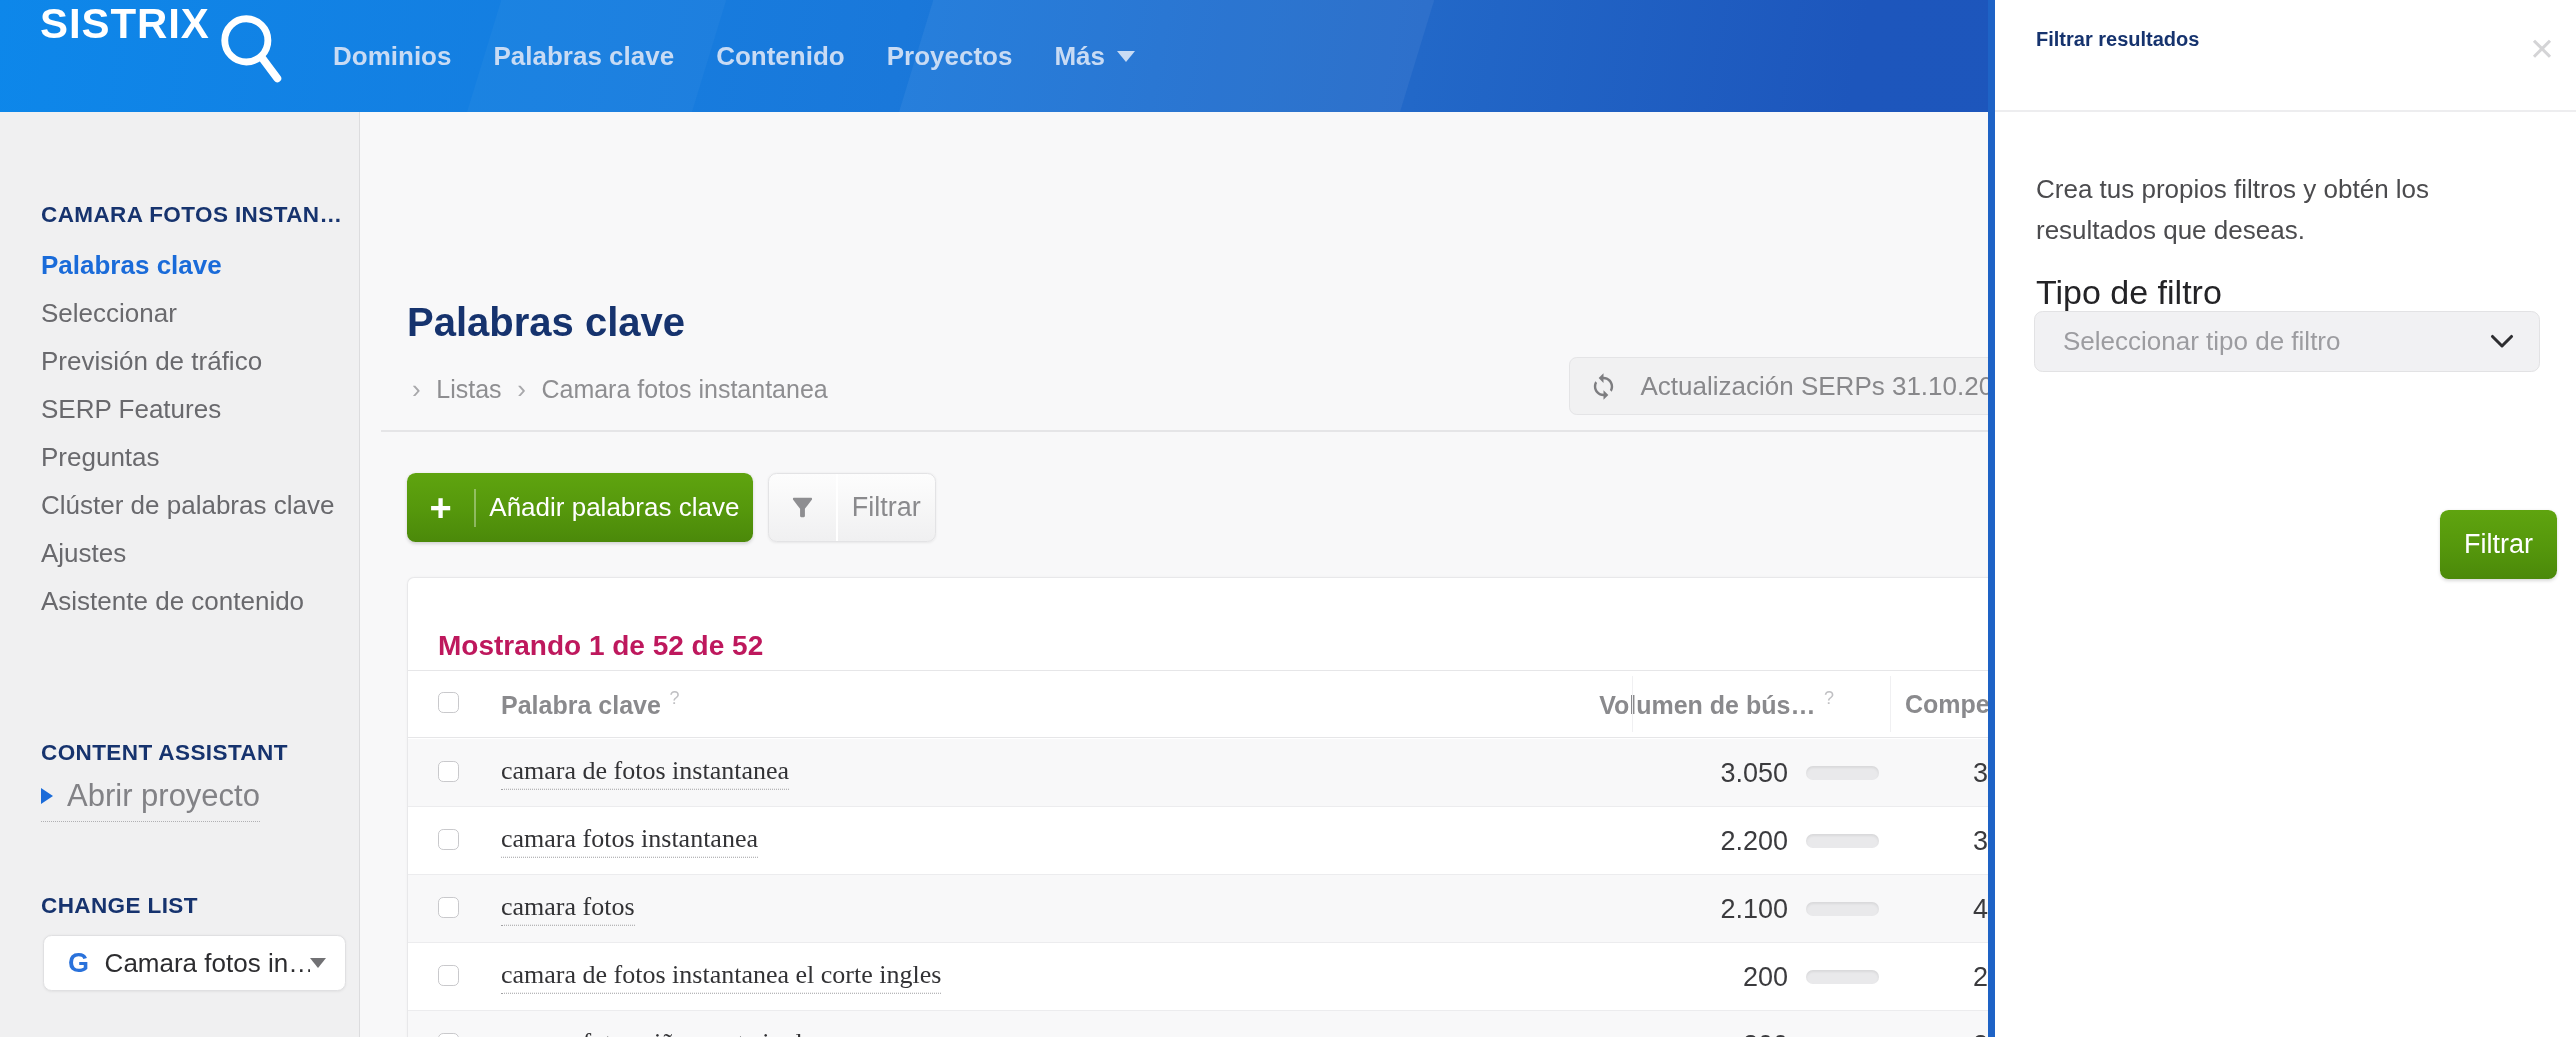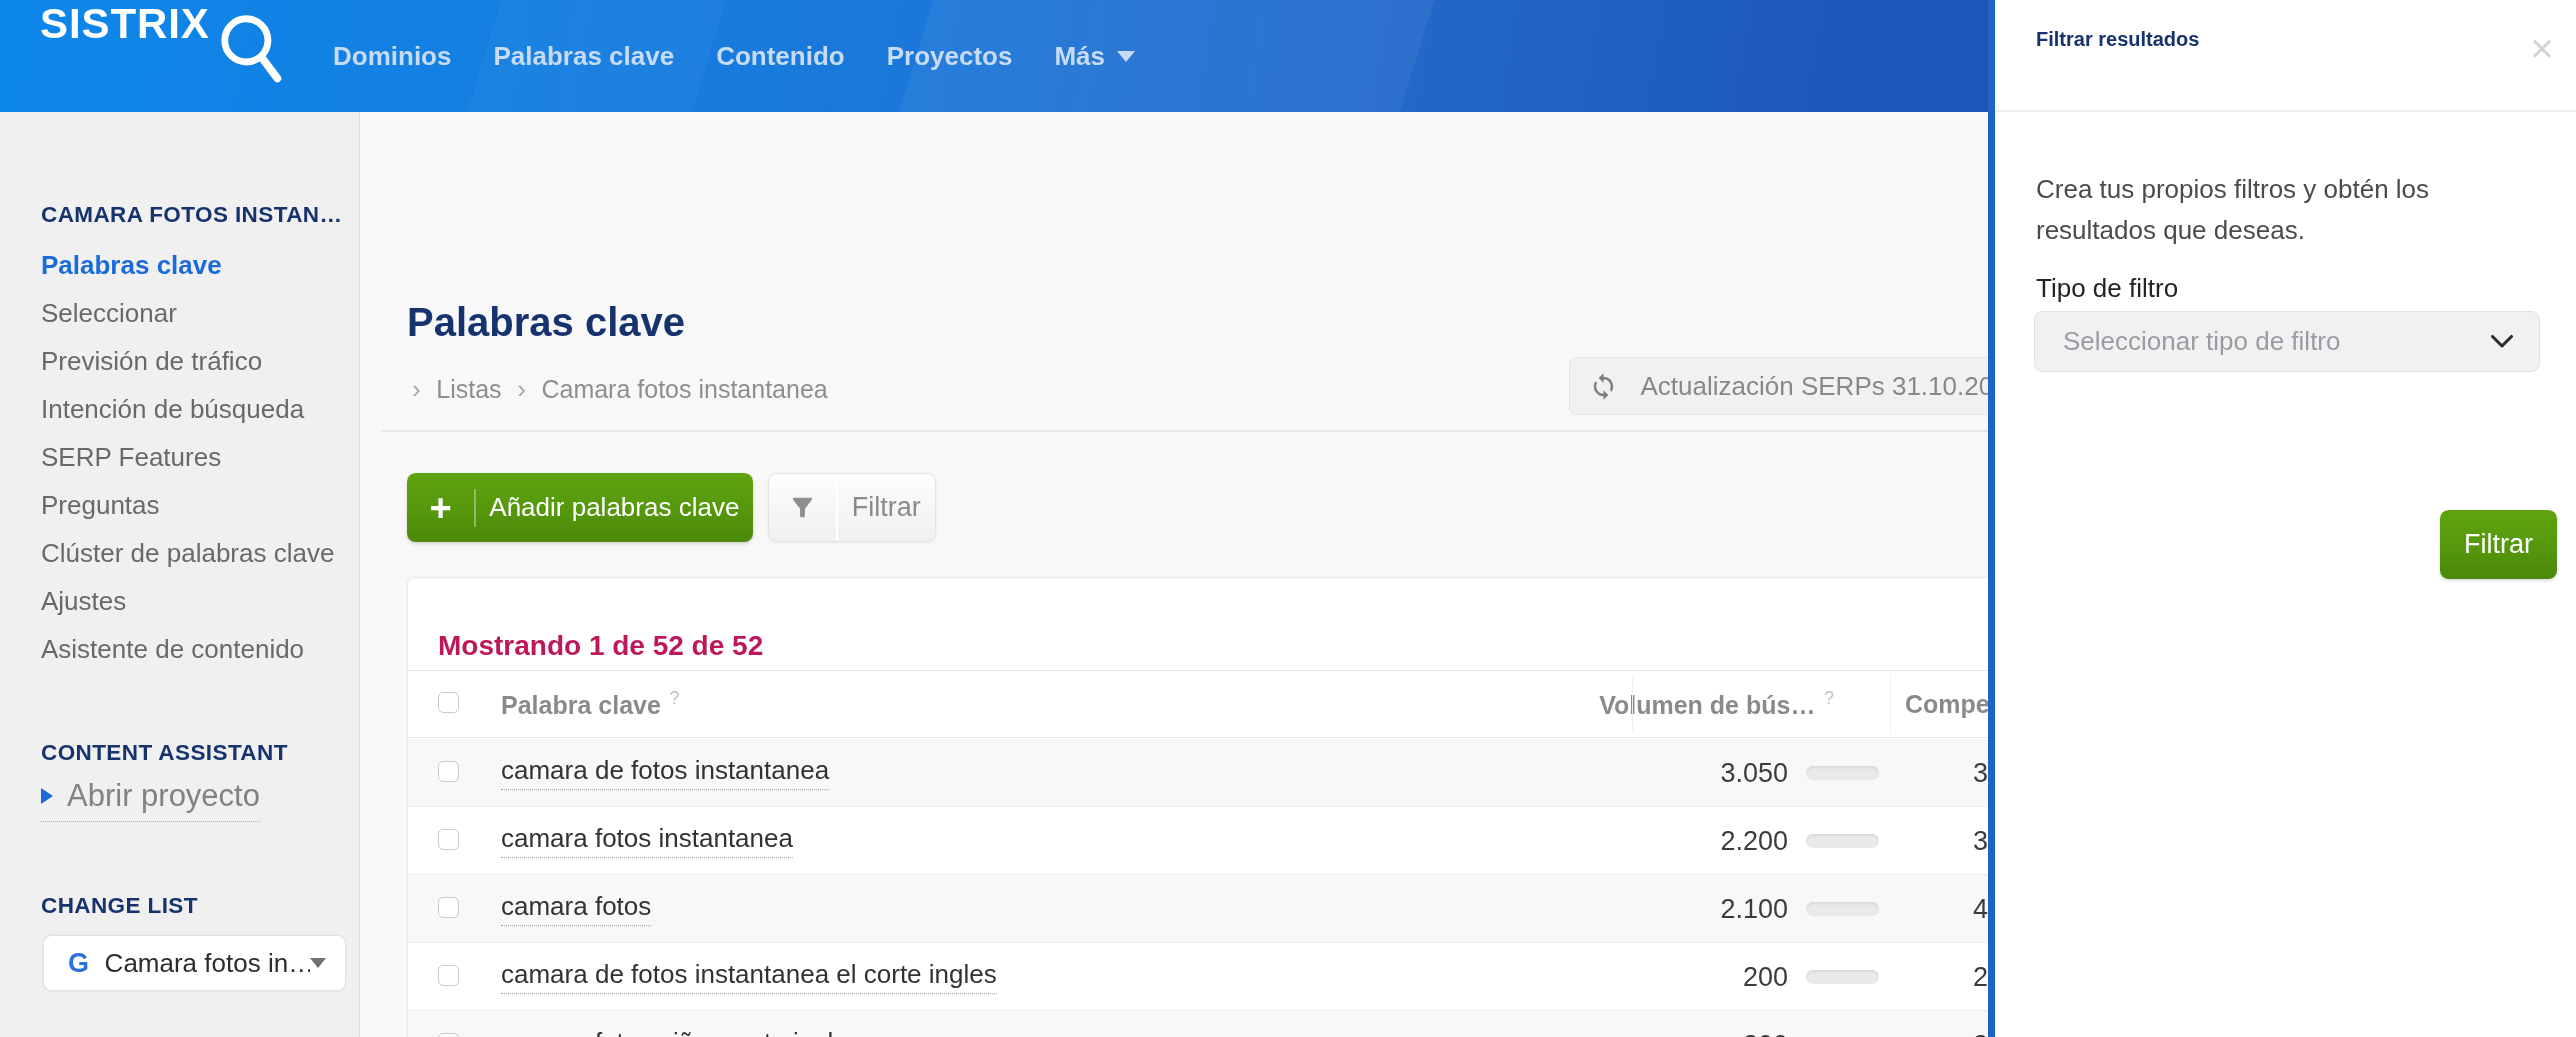--- a/index.html
+++ b/index.html
@@ -67,37 +67,37 @@
   .thead { position:absolute; left:0; top:92px; width:100%; height:68px; border-top:0.9px solid #e6e6e8; border-bottom:0.9px solid #e6e6e8; }
   .thead .colline { position:absolute; top:5.2px; bottom:5.2px; width:0.9px; background:#f0f0f2; }
   .th-label { font-size:25px; font-weight:700; color:#8a8a8d; }
   .help { font-size:18px; color:#c0c0c3; vertical-align:10.4px; margin-left:8.6px; font-weight:400; cursor:pointer; }
   .checkbox { width:21px; height:21px; border:1.7px solid #c9c9cc; border-radius:5.2px; background:#fff; display:inline-block; cursor:pointer; }
   .rows { position:absolute; left:0; top:161px; width:100%; }
   .trow { position:relative; height:68px; border-bottom:0.9px solid #ececee; background:#fff; }
   .trow:nth-child(odd) { background:#f8f8f9; }
   .cellcb { position:absolute; left:30px; top:50%; transform:translateY(-50%); }
   .kw { position:absolute; left:93px; top:50%; transform:translateY(-50%); font-size:26px; color:#323235;
-    border-bottom:1.7px dotted #a0a0a3; padding-bottom:3.5px; cursor:pointer; white-space:nowrap; }
+    border-bottom:1.7px dotted #a0a0a3; padding-bottom:3.5px; cursor:pointer; white-space:nowrap;font-family:Liberation Serif, serif; }
   .vol { position:absolute; left:1106px; width:274px; top:50%; transform:translateY(-50%); text-align:right; font-size:27px; color:#3b3b3e; }
   .bar { position:absolute; left:1398px; width:73px; height:14px; top:50%; transform:translateY(-50%);
     background:#e9e9eb; border-radius:7px; box-shadow:inset 0 1.7px 2.6px rgba(0,0,0,0.08); overflow:hidden; }
   .bar .fill { height:100%; border-radius:7px; background:linear-gradient(90deg,#7aa4e4,#2e6ccf); }
   .comp { position:absolute; left:1565px; top:50%; transform:translateY(-50%); font-size:27px; color:#3b3b3e; white-space:nowrap; }
   .hd-kw { position:absolute; left:93px; top:50%; transform:translateY(-50%); }
   .hd-vol { position:absolute; left:994px; width:432px; top:50%; transform:translateY(-50%); text-align:right; }
   .hd-comp { position:absolute; left:1497px; top:50%; transform:translateY(-50%); white-space:nowrap; }
 
   
   .panel { position:absolute; left:1988px; top:0; width:588px; height:1037px; background:#fff; border-left:7px solid #1e63c6; z-index:50; }
   .panel-title { position:absolute; left:41px; top:28px; font-size:20px; font-weight:700; color:#16336e; }
   .panel-close { position:absolute; right:21px; top:31px; font-size:31px; color:#d4d4d6; cursor:pointer; font-weight:700; }
   .panel-divider { position:absolute; left:0; right:0; top:110px; height:1.7px; background:#ededef; }
   .panel-desc { position:absolute; left:41px; top:169px; width:506px; font-size:26px; line-height:41px; color:#4b4b4e; }
-  .panel-label { position:absolute; left:41px; top:273px; font-size:26px; color:#232326; }
+  .panel-label { position:absolute; left:41px; top:273px; font-size:34px; color:#232326; }
   .panel-select { position:absolute; left:39px; top:311px; width:506px; height:61px; background:#f1f1f3; border:0.9px solid #e2e2e4;
     border-radius:8.6px; display:flex; align-items:center; padding:0 24px 0 28px; cursor:pointer; }
   .panel-select .ph { flex:1; font-size:26px; color:#9c9ca0; }
   .btn-apply { position:absolute; left:445px; top:510px; width:117px; height:69px; border-radius:8.6px;
     background:linear-gradient(180deg,#5fa40f 0%,#55970c 55%,#4b890a 100%); box-shadow:0 1.7px 3.5px rgba(0,0,0,0.15);
     color:#fff; font-size:27px; display:flex; align-items:center; justify-content:center; cursor:pointer; }
 </style>
 </head>
 <body>
 
@@ -132,21 +132,20 @@
         </a>
     </nav>
   </header>
 
   <aside class="sidebar">
     <div class="side-section-title" style="top:90px;">CAMARA FOTOS INSTAN…</div>
     <ul class="side-list">
       <li class="active">Palabras clave</li>
       <li>Seleccionar</li>
       <li>Previsión de tráfico</li>
-      <li>Intención de búsqueda</li>
       <li>SERP Features</li>
       <li>Preguntas</li>
       <li>Clúster de palabras clave</li>
       <li>Ajustes</li>
       <li>Asistente de contenido</li>
     </ul>
     <div class="side-section-title" style="top:628px;">CONTENT ASSISTANT</div>
     <div class="open-project">
       <i class="tri"></i>
       <span>Abrir proyecto</span>

